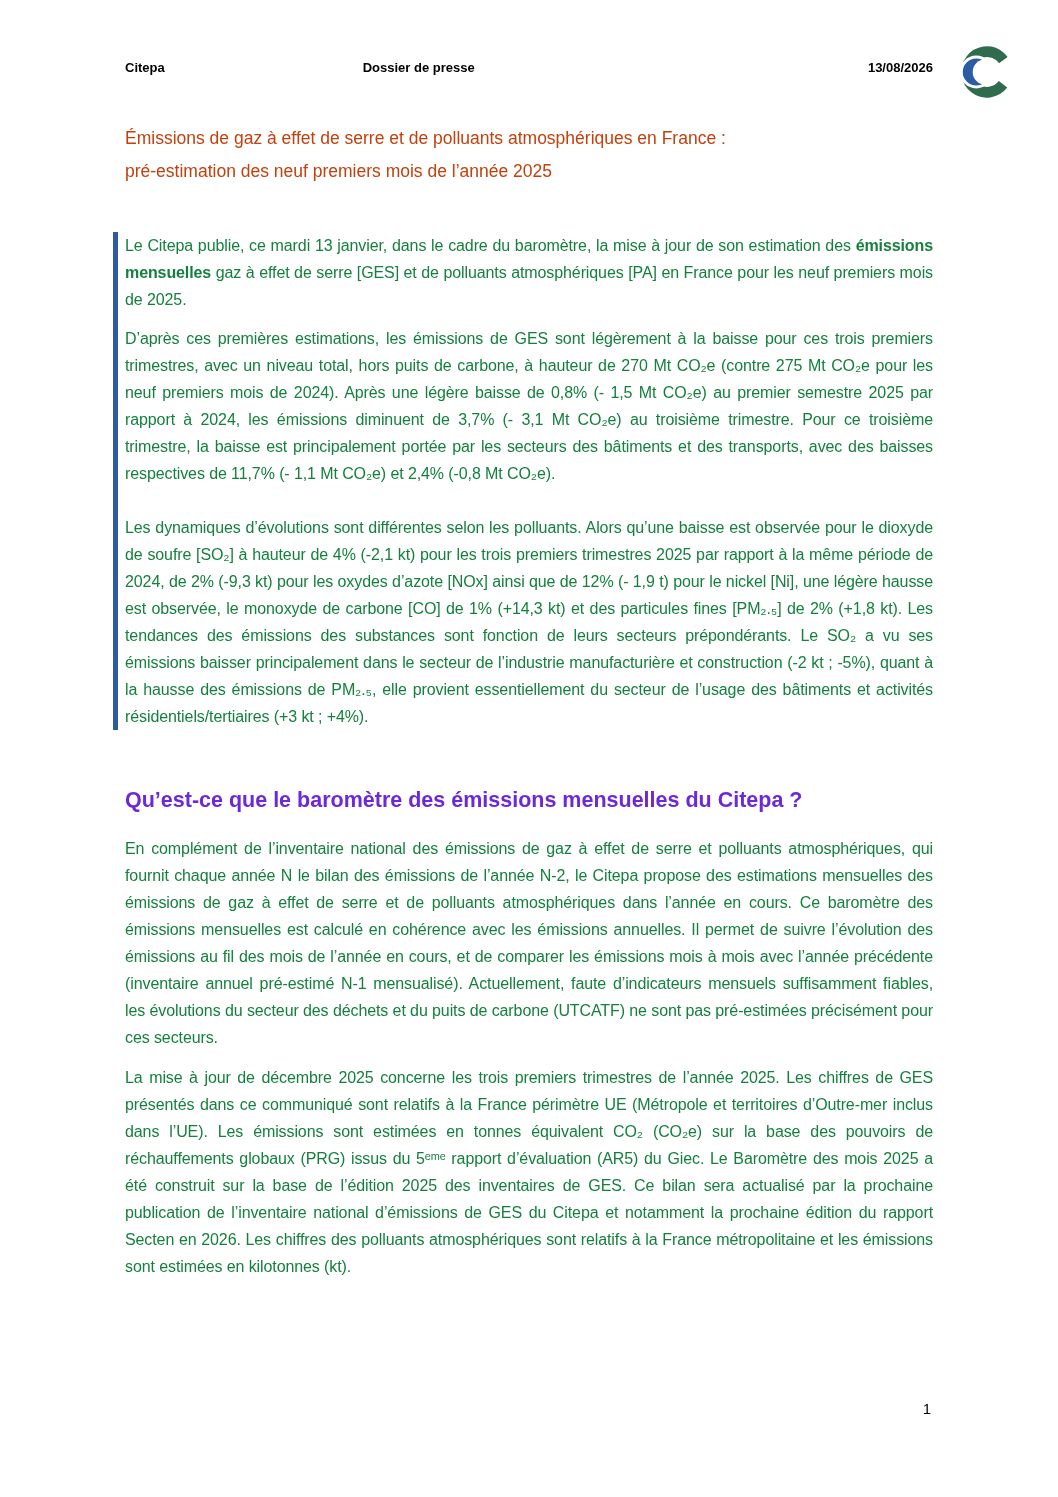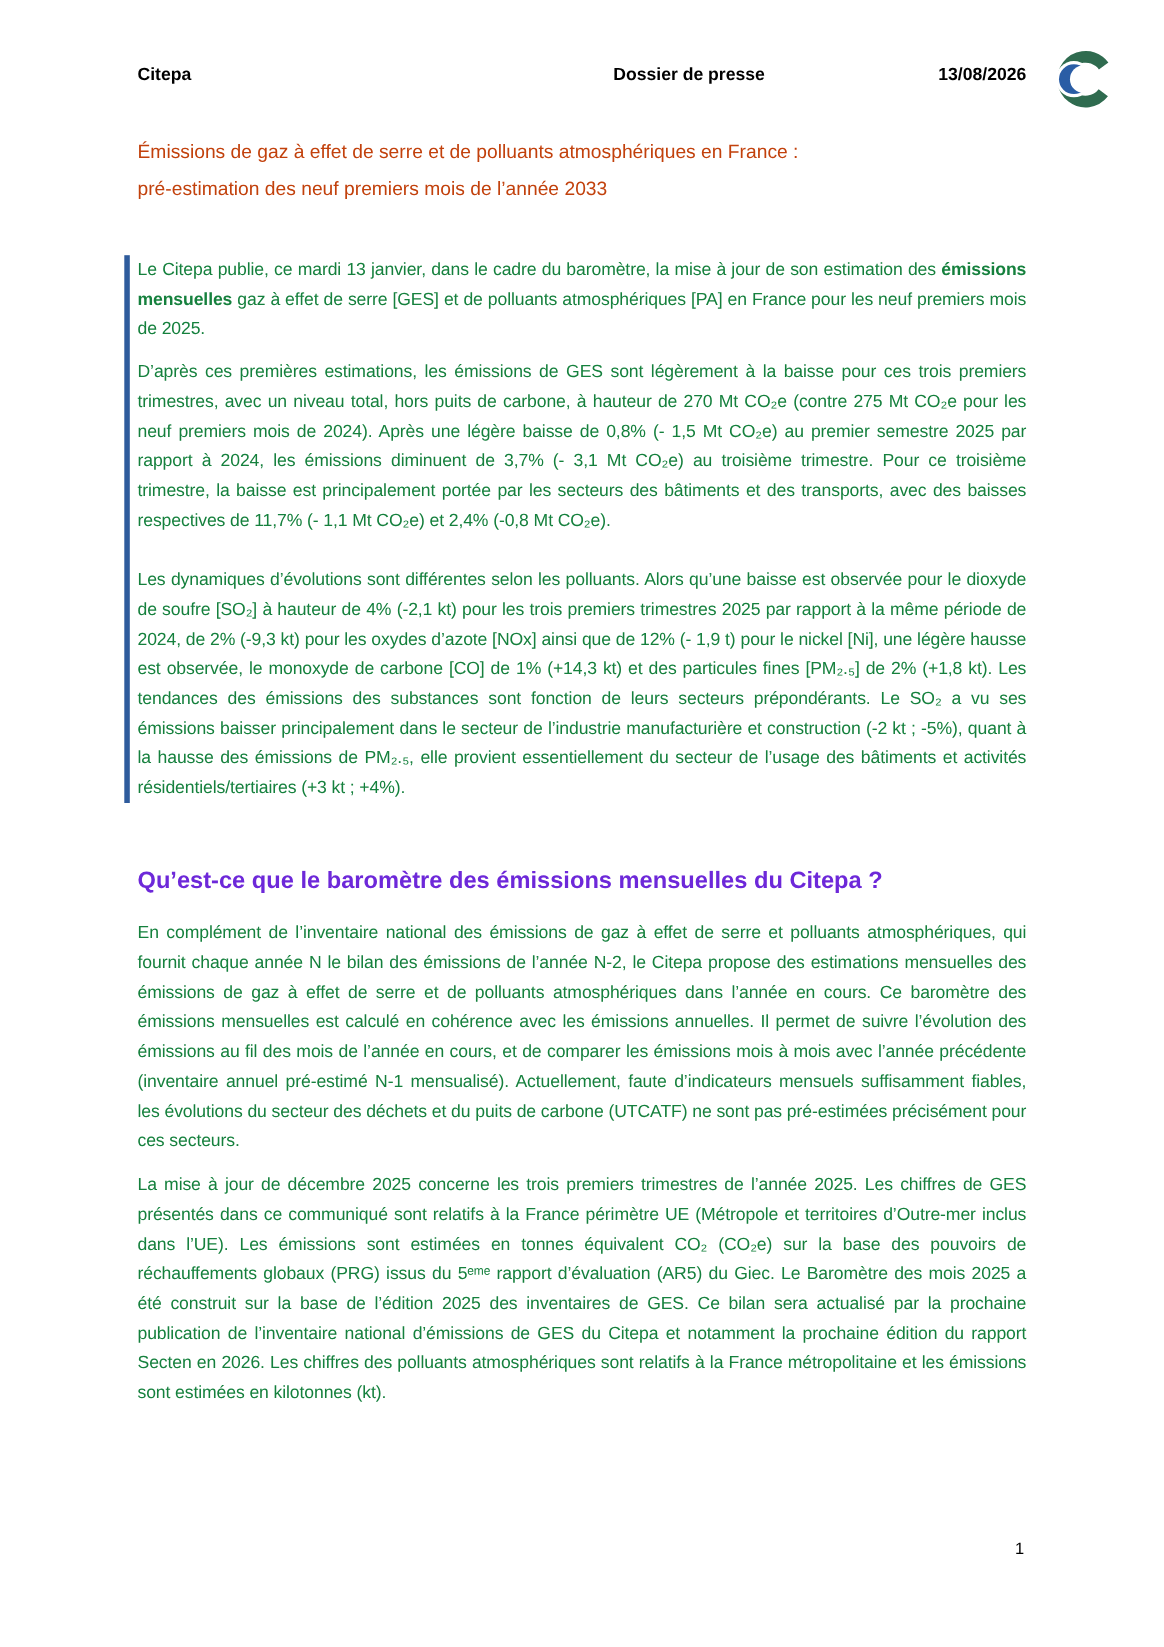--- a/index.html
+++ b/index.html
@@ -10,24 +10,24 @@
     background: #ffffff;
     font-family: "Liberation Sans", "DejaVu Sans", sans-serif;
     color: #141414;
     overflow: hidden;
   }
   
   .running-header {
     position: absolute;
     top: 60px; left: 125px; width: 808px;
     display: flex; align-items: baseline;
-    font-size: 16px; font-weight: bold; color: #000;
+    font-size: 13px; font-weight: bold; color: #000;
   }
   .running-header .h-left   { flex: 1; text-align: left; }
-  .running-header .h-center { flex: 1.4; text-align: right; }
+  .running-header .h-center { flex: 1.4; text-align: left; }
   .running-header .h-right  { flex: 1; text-align: right; }
   .logo {
     position: absolute; top: 43px; left: 955px;
     width: 58px; height: 58px;
   }
   .logo svg { width: 100%; height: 100%; display: block; }
   
   .content {
     position: absolute; top: 122px; left: 125px; width: 808px;
   }
@@ -92,21 +92,21 @@
 
       <circle cx="22" cy="30" r="14" fill="#2A5DA5"></circle>
       <circle cx="31.5" cy="30" r="13.2" fill="#ffffff"></circle>
     </svg>
   </div>
 
   <div class="content">
 
     <div class="doc-title">
       <div>Émissions de gaz à effet de serre et de polluants atmosphériques en France :</div>
-      <div>pré-estimation des neuf premiers mois de l’année 2033</div>
+      <div>pré-estimation des neuf premiers mois de l’année 2025</div>
     </div>
 
     <section class="section-essentiel">
       <p class="body-par"><span>Le Citepa publie, ce mardi 13 janvier, dans le cadre du baromètre, la mise à jour de son estimation des </span><strong>émissions mensuelles</strong><span> gaz à effet de serre [GES] et de polluants atmosphériques [PA] en France pour les neuf premiers mois de 2025.</span></p>
       <p class="body-par gap-sm">D’après ces premières estimations, les émissions de GES sont légèrement à la baisse pour ces trois premiers trimestres, avec un niveau total, hors puits de carbone, à hauteur de 270 Mt CO₂e (contre 275 Mt CO₂e pour les neuf premiers mois de 2024). Après une légère baisse de 0,8% (- 1,5 Mt CO₂e) au premier semestre 2025 par rapport à 2024, les émissions diminuent de 3,7% (- 3,1 Mt CO₂e) au troisième trimestre. Pour ce troisième trimestre, la baisse est principalement portée par les secteurs des bâtiments et des transports, avec des baisses respectives de 11,7% (- 1,1 Mt CO₂e) et 2,4% (-0,8 Mt CO₂e).</p>
       <p class="body-par gap-lg">Les dynamiques d’évolutions sont différentes selon les polluants. Alors qu’une baisse est observée pour le dioxyde de soufre [SO₂] à hauteur de 4% (-2,1 kt) pour les trois premiers trimestres 2025 par rapport à la même période de 2024, de 2% (-9,3 kt) pour les oxydes d’azote [NOx] ainsi que de 12% (- 1,9 t) pour le nickel [Ni], une légère hausse est observée, le monoxyde de carbone [CO] de 1% (+14,3 kt) et des particules fines [PM₂.₅] de 2% (+1,8 kt). Les tendances des émissions des substances sont fonction de leurs secteurs prépondérants. Le SO₂ a vu ses émissions baisser principalement dans le secteur de l’industrie manufacturière et construction (-2 kt ; -5%), quant à la hausse des émissions de PM₂.₅, elle provient essentiellement du secteur de l’usage des bâtiments et activités résidentiels/tertiaires (+3 kt ; +4%).</p>
     </section>
 
     <section class="section-barometre">
       <h2>Qu’est-ce que le baromètre des émissions mensuelles du Citepa ?</h2>

